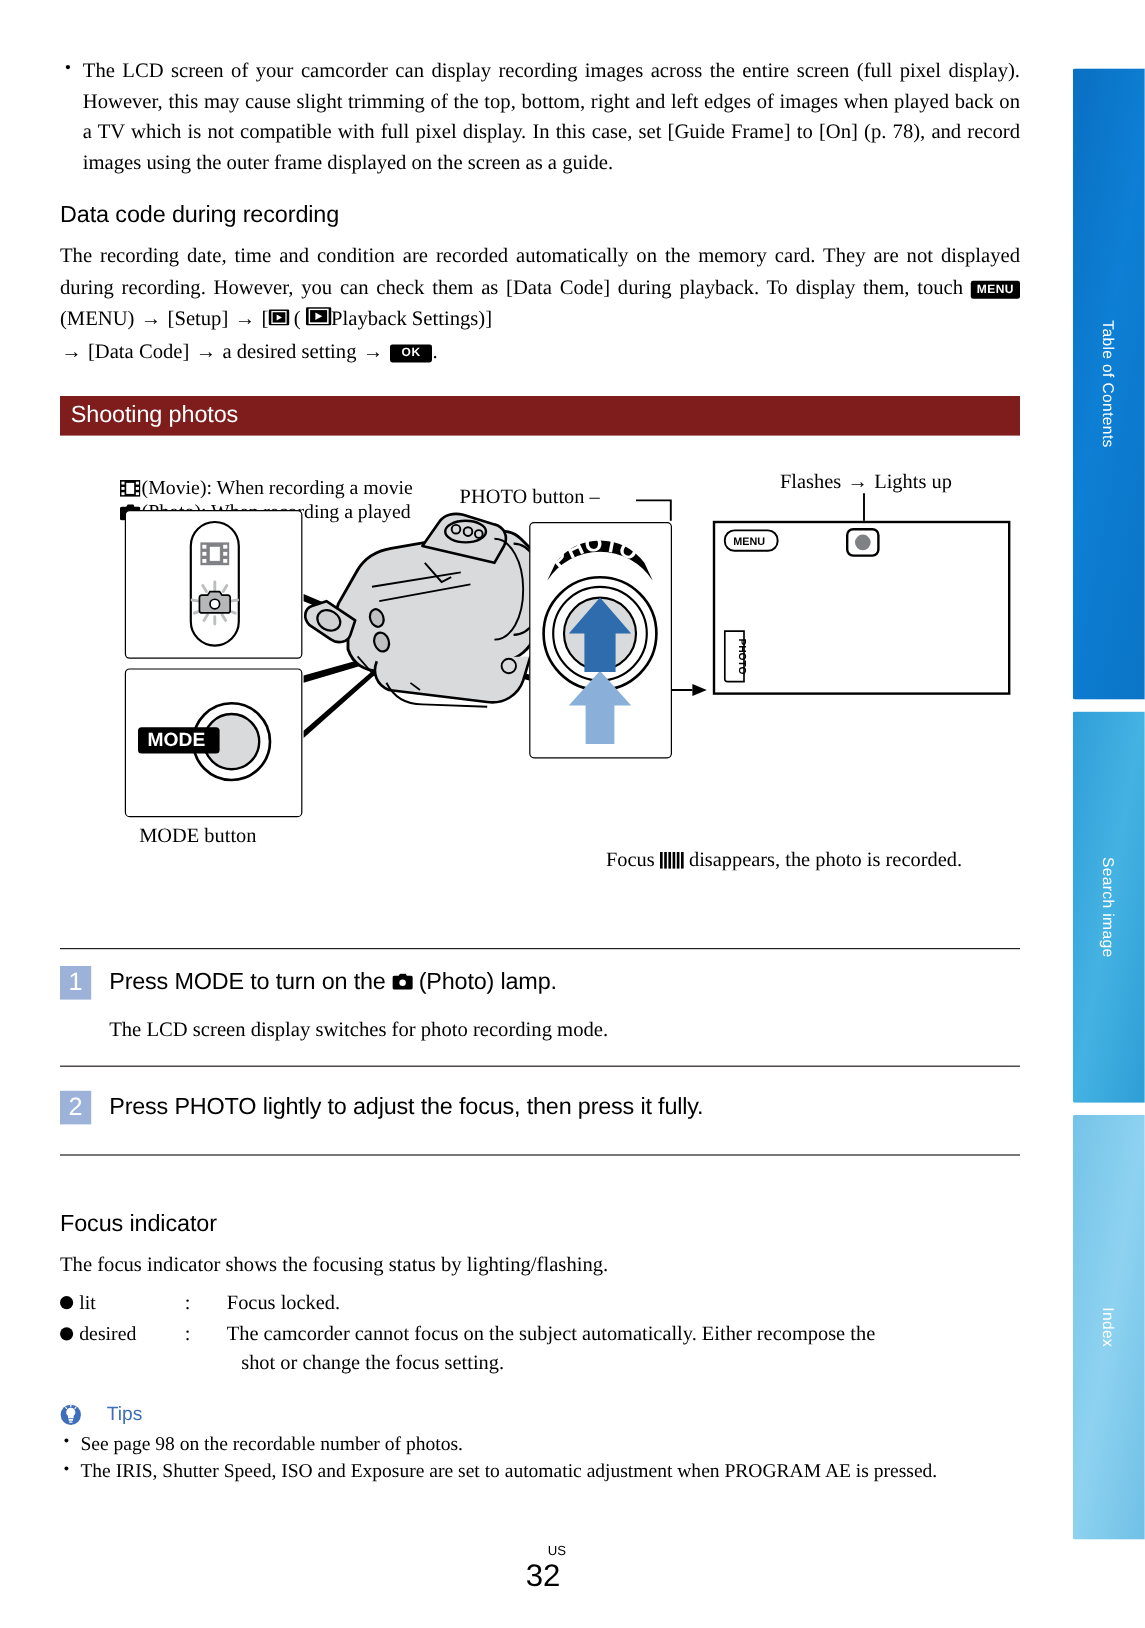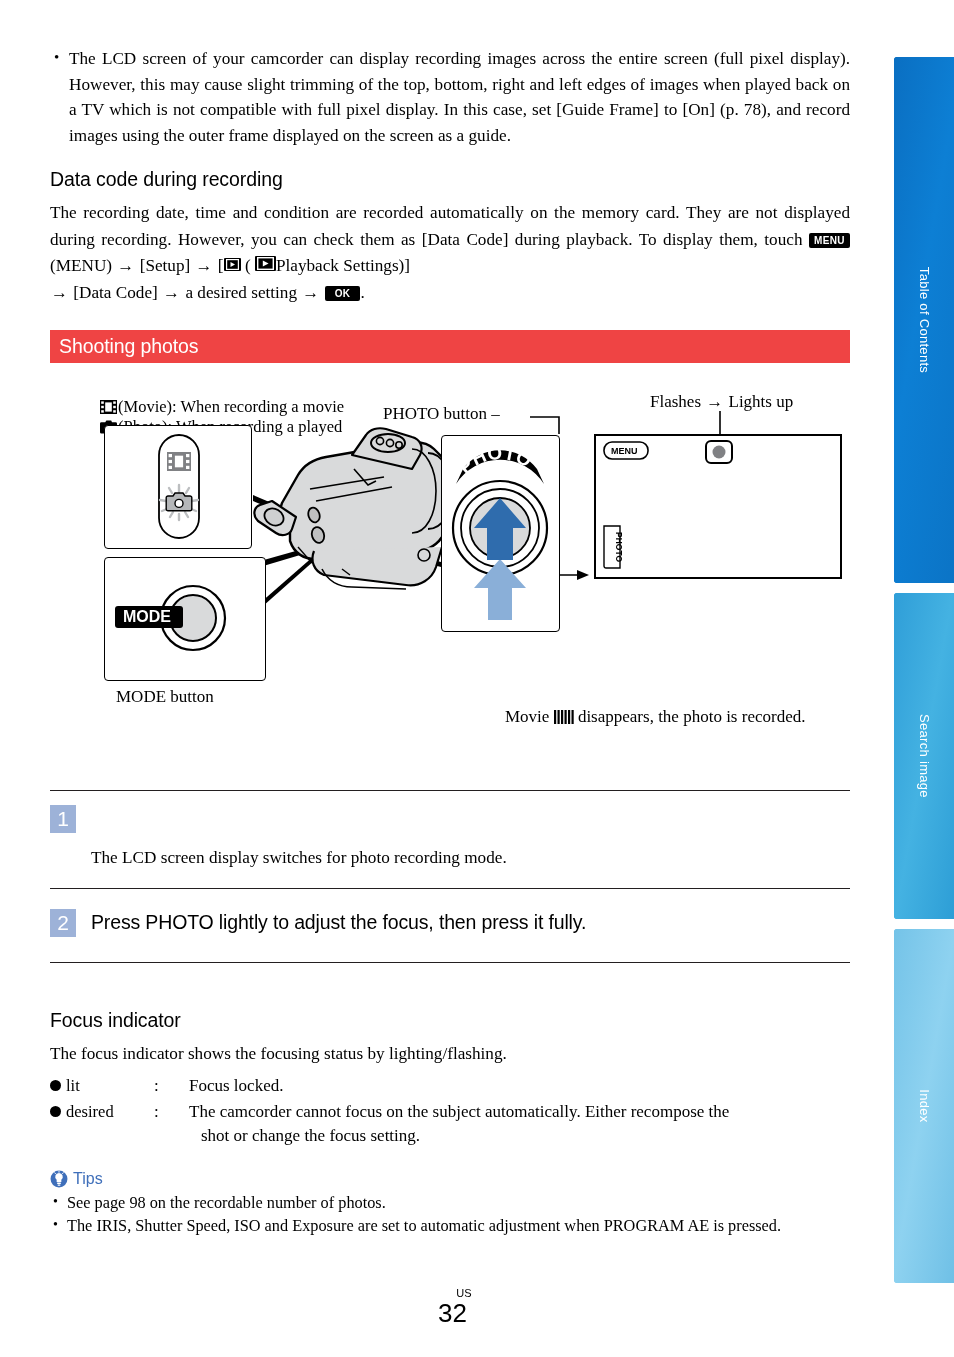--- a/index.html
+++ b/index.html
@@ -120,21 +120,21 @@
     vertical-align: 0px;
     line-height: 10px;
   }
   .key-box svg { display: block; }
   .arr { font-size: 17px; padding: 0 1px; }
 
   
   .section-bar {
     margin-top: 24px;
     height: 33px;
-    background: #ef4444;
+    background: #7f1d1d;
     display: flex;
     align-items: center;
     padding-left: 9px;
   }
   .section-bar span {
     color: #ffffff;
     font-family: "Liberation Sans", sans-serif;
     font-size: 19.5px;
     letter-spacing: -0.1px;
   }
@@ -156,21 +156,21 @@
   .legend div { white-space: nowrap; }
   .ico-inline { vertical-align: -2px; margin-right: 1px; }
 
   .panel {
     position: absolute;
     border: 1.8px solid #000;
     border-radius: 4px;
     background: #fff;
   }
   #panel-lamp  { left: 54px;  top: 48px;  width: 148px; height: 124px; }
-  #panel-mode  { left: 54px;  top: 180px; width: 162px; height: 124px; }
+  #panel-mode  { left: 54px;  top: 180px; width: 148px; height: 124px; }
   #panel-photo { left: 391px; top: 58px;  width: 119px; height: 197px; }
   #panel-lcd   { left: 544px; top: 57px;  width: 248px; height: 145px;
                  border-radius: 0; border-width: 2px; }
 
   .cap {
     position: absolute;
     font-size: 17px;
     white-space: nowrap;
   }
   #cap-mode   { left: 66px;  top: 310px; }
@@ -237,20 +237,21 @@
   }
   .focus-colon { width: 10px; flex: 0 0 auto; font-size: 17px; line-height: 24px; }
   .focus-val { font-size: 17px; line-height: 24px; margin-left: 25px; }
   .focus-val .indent { display: block; padding-left: 12px; }
 
   
   .tips-head {
     display: flex;
     align-items: flex-start;
     margin-top: 22px;
+    gap: 16px;
   }
   .tips-head .bulb {
     width: 18px; height: 18px;
     margin-right: 5px;
   }
   .tips-head span {
     color: #3f6fba;
     font-family: "Liberation Sans", sans-serif;
     font-size: 16px;
   }
@@ -475,34 +476,38 @@
           <path d="M0 0 L16 0 L16 42 L2 42 A2 2 0 0 1 0 40 Z" fill="#fff" stroke="#000" stroke-width="1.4"></path>
           <text transform="translate(12,6) rotate(90)" font-family="Liberation Sans, sans-serif" font-size="8.5" font-weight="bold" fill="#000">PHOTO</text>
         </g>
       </svg>
     </div>
 
     <div class="cap" id="cap-mode">MODE button</div>
     <div class="cap" id="cap-photo"><span>PHOTO button</span> –</div>
     <div class="cap" id="cap-flash"><span>Flashes</span> <span class="arr">→</span> <span>Lights up</span></div>
 
-    <div id="cap-when"><span>Movie</span> <svg width="20" height="14" viewBox="0 0 20 14" style="vertical-align:-2px">
+    <div id="cap-when"><span>Focus</span> <svg width="20" height="14" viewBox="0 0 20 14" style="vertical-align:-2px">
           <rect x="0" y="0" width="2.2" height="14" fill="#000"></rect>
           <rect x="3.5" y="0" width="2.2" height="14" fill="#000"></rect>
           <rect x="7" y="0" width="2.2" height="14" fill="#000"></rect>
           <rect x="10.5" y="0" width="2.2" height="14" fill="#000"></rect>
           <rect x="14" y="0" width="2.2" height="14" fill="#000"></rect>
           <rect x="17.5" y="0" width="2.2" height="14" fill="#000"></rect>
         </svg> <span>disappears, the photo is recorded.</span></div>
   </div>
 
   <div class="rule"></div>
 
   <div class="step" style="margin-top:14px">
     <div class="step-num">1</div>
+    <div class="step-title"><span>Press MODE to turn on the</span> <svg width="17" height="14" viewBox="0 0 17 14" style="vertical-align:-1px">
+          <path d="M5.2 2.2 L6.4 0.4 L11.2 0.4 L12.0 2.2 L15.6 2.2 A1.4 1.4 0 0 1 17 3.6 L17 12.2 A1.4 1.4 0 0 1 15.6 13.6 L1.4 13.6 A1.4 1.4 0 0 1 0 12.2 L0 3.6 A1.4 1.4 0 0 1 1.4 2.2 Z" fill="#000"></path>
+          <circle cx="8.5" cy="7.9" r="2.7" fill="#fff"></circle>
+        </svg> <span>(Photo) lamp.</span></div>
   </div>
   <div class="step-desc">The LCD screen display switches for photo recording mode.</div>
 
   <div class="rule"></div>
 
   <div class="step" style="margin-top:20px">
     <div class="step-num">2</div>
     <div class="step-title">Press PHOTO lightly to adjust the focus, then press it fully.</div>
   </div>
 

